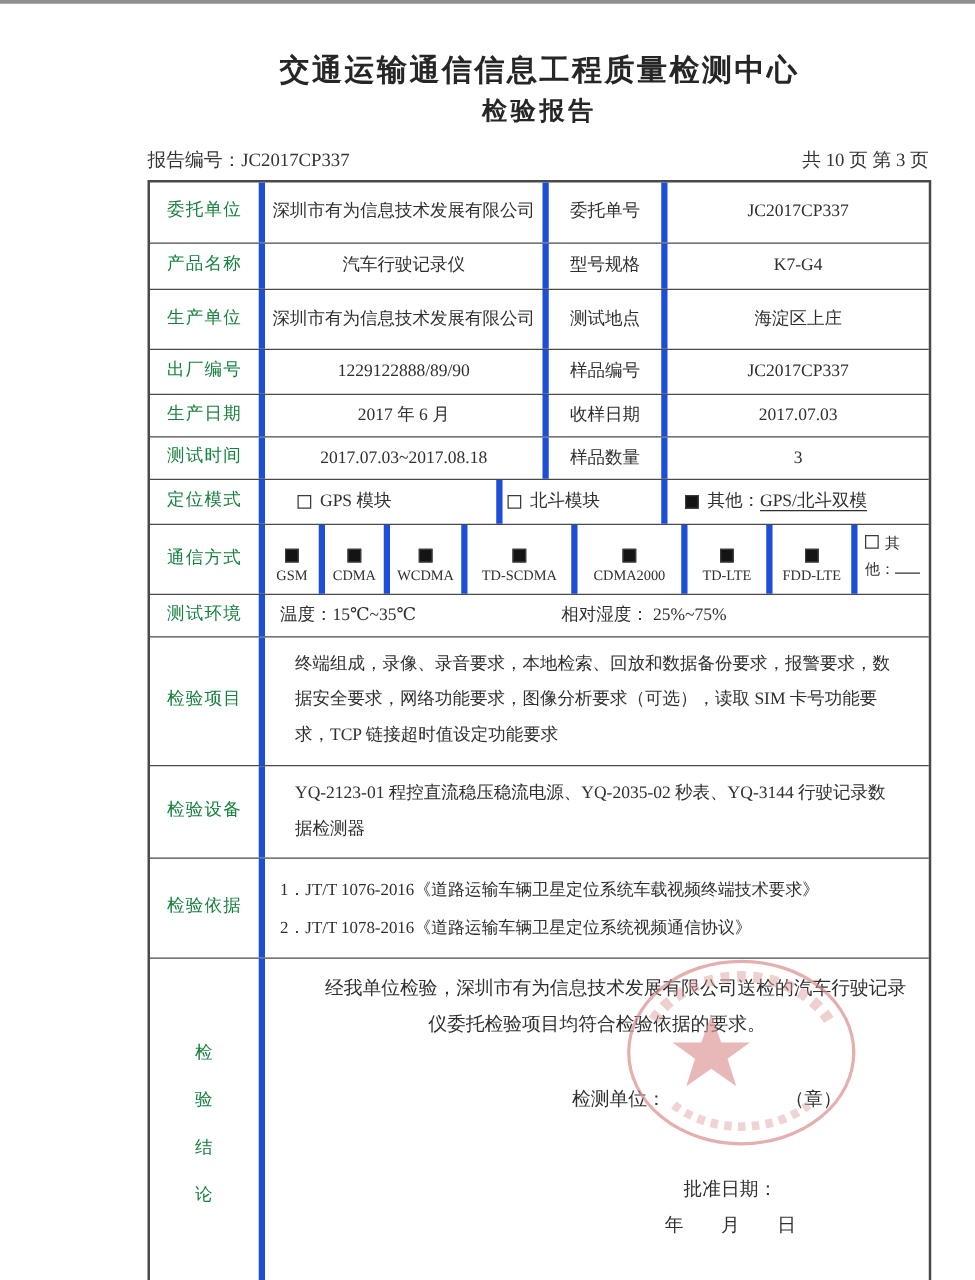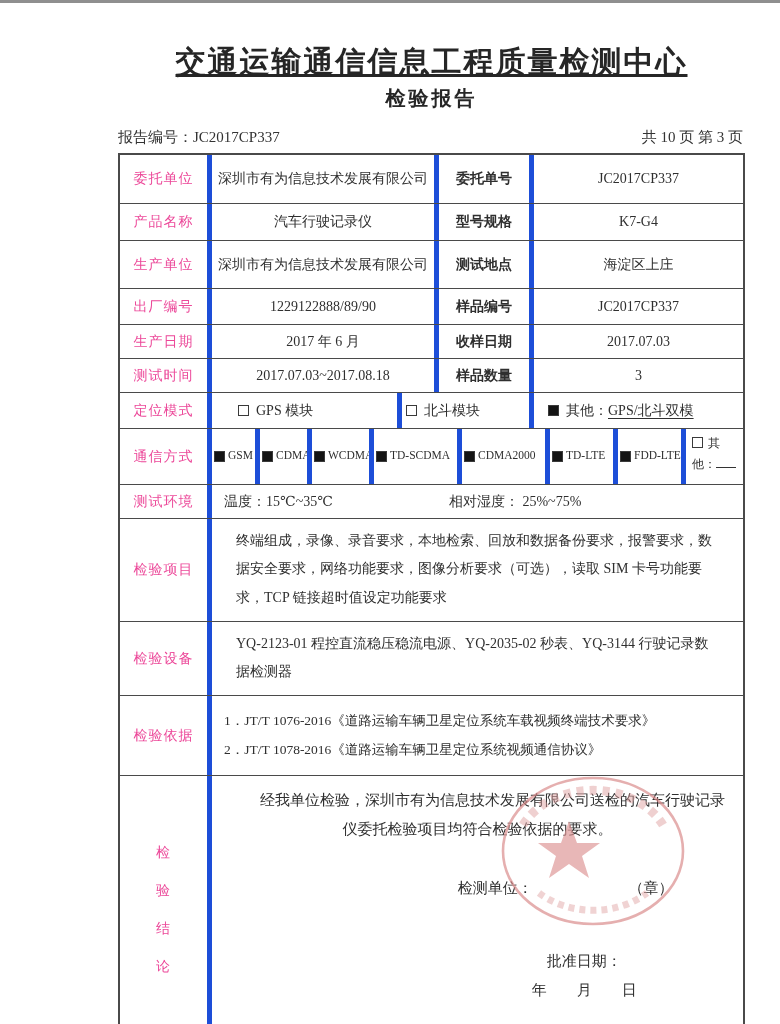--- a/index.html
+++ b/index.html
@@ -6,47 +6,47 @@
   body {
     width:780px; height:1024px; background:#ffffff; overflow:hidden; position:relative;
     font-family:"Liberation Serif","DejaVu Serif",serif; color:#2f2f2f;
     -webkit-font-smoothing:antialiased;
   }
   * { box-sizing:border-box; }
   .topline { position:absolute; left:0; top:0; width:780px; height:3px; background:#8f8f8f; }
   .page { position:absolute; left:118px; top:40px; width:627px; }
 
   .title { text-align:center; font-weight:bold; color:#262626; }
-  .title .t1 { font-size:30px; letter-spacing:2px; line-height:1.45;text-decoration:underline; }
+  .title .t1 { font-size:24px; letter-spacing:2px; line-height:1.45; }
   .title .t2 { font-size:20px; letter-spacing:3px; line-height:1.4; }
 
   .meta { display:flex; justify-content:space-between; align-items:flex-end;
           font-size:15px; margin:16px 2px 6px 0; color:#333; }
 
   .tbl { border:2px solid #4a4a4a; background:#fff; position:relative; }
   .row { display:flex; border-top:1px solid #4a4a4a; align-items:stretch; }
   .row:first-child { border-top:none; }
   .c { display:flex; align-items:center; justify-content:center;
        font-size:14px; padding:2px 4px; text-align:center; line-height:1.5; }
   .bl { border-left:5px solid #1d4ed8; }
-  .lab { width:87px; flex:0 0 87px; letter-spacing:1px; color:#ec4899; }
+  .lab { width:87px; flex:0 0 87px; letter-spacing:1px; color:#15803d;font-family:Liberation Mono, monospace; }
   .w-v1 { width:227px; flex:0 0 227px; }
-  .w-l2 { width:95px; flex:0 0 95px;font-weight:bold; }
+  .w-l2 { width:95px; flex:0 0 95px; }
   .w-v2 { flex:1; }
 
   .cb { display:inline-block; width:11px; height:11px; border:1.5px solid #3a3a3a;
         background:#fff; vertical-align:-1px; margin-right:7px; flex:0 0 auto; }
   .cb.filled { background:#141414; }
 
   .pos-c1 { width:190px; flex:0 0 190px; justify-content:flex-start; padding-left:26px; }
   .pos-c2 { width:132px; flex:0 0 132px; justify-content:flex-start; }
   .pos-c3 { flex:1; justify-content:flex-start; padding-left:14px; }
   .u { text-decoration:underline; text-underline-offset:3px; }
 
-  .comm { flex-direction:row; justify-content:flex-start; gap:3px; padding:5px 2px; }
+  .comm { flex-direction:column; justify-content:flex-end; gap:3px; padding:5px 2px; }
   .comm .cb { margin:0; }
   .comm .cl { font-size:11.5px; letter-spacing:0; white-space:nowrap; font-family:"Liberation Serif","DejaVu Serif",serif; }
   .comm-other { flex:1; font-size:12px; line-height:1.8; padding:4px 6px; display:block; text-align:left; }
   .comm-other .cb { margin-right:5px; }
   .blank { display:inline-block; width:20px; border-bottom:1px solid #333; height:12px; }
 
   .env { flex:1; justify-content:flex-start; padding-left:12px; font-size:14px; }
   .env .sp { margin-right:116px; }
 
   .para { flex:1; justify-content:flex-start; text-align:left; padding:8px 24px;

